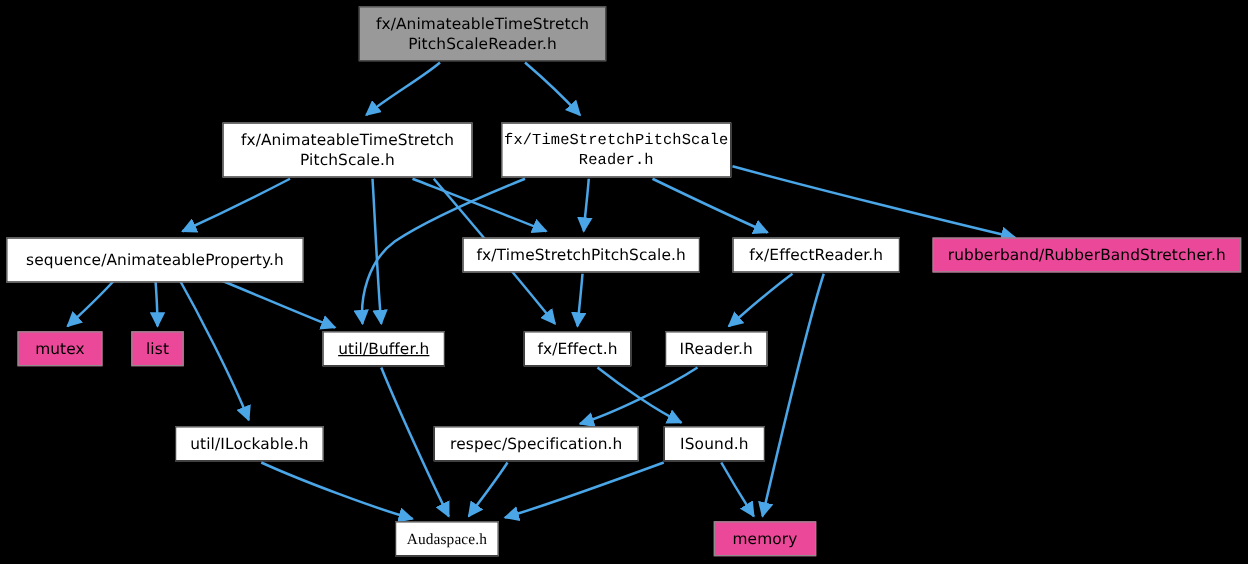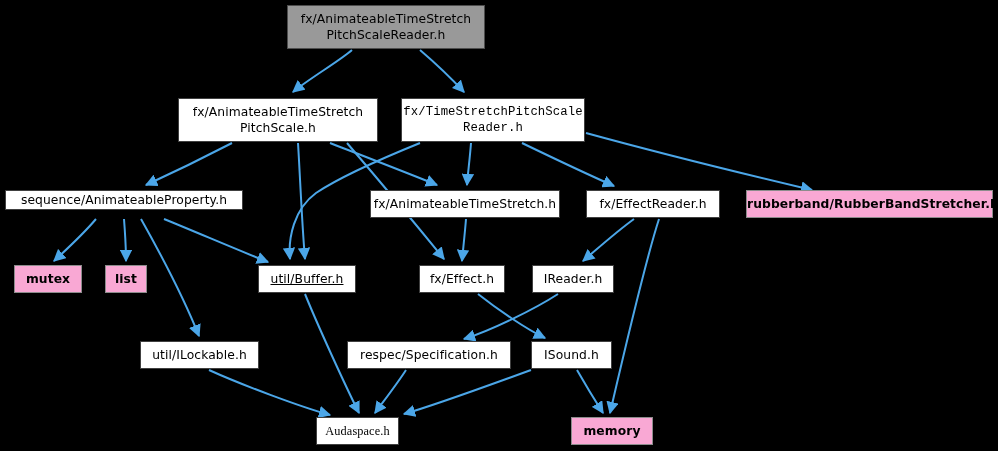--- a/index.html
+++ b/index.html
@@ -17,21 +17,21 @@
     display:flex;align-items:center;justify-content:center;
     text-align:center;
     font-size:12.3px;
     line-height:1.34;
     color:#000;
     letter-spacing:0.1px;
     z-index:5;
   }
   .node.white{background:#ffffff;border:1px solid #404040;}
   .node.grayroot{background:#999999;border:1px solid #4d4d4d;}
-  .node.graysys{background:#f9a8d4;border:1px solid #8c8c8c;font-weight:bold;}
+  .node.graysys{background:#ec4899;border:1px solid #8c8c8c;}
   .node span{display:block;width:100%;white-space:pre-line;}
 </style>
 </head>
 <body>
 
 <div id="canvas">
   <svg id="edges" viewBox="0 0 998 451" xmlns="http://www.w3.org/2000/svg">
     <defs>
       <marker id="arrow" viewBox="0 0 10 10" refX="9" refY="5" markerWidth="6.2" markerHeight="6.2" orient="auto-start-reverse">
         <path d="M 0 0 L 10 5 L 0 10 z" fill="#4ba6e8"></path>
@@ -70,25 +70,25 @@
 PitchScaleReader.h</span>
       </div>
       <div class="node white" style="left: 178px; top: 98px; width: 200px; height: 44px;">
         <span>fx/AnimateableTimeStretch
 PitchScale.h</span>
       </div>
       <div class="node white" style="left: 401px; top: 98px; width: 184px; height: 44px; font-family: Liberation Mono, monospace;">
         <span>fx/TimeStretchPitchScale
 Reader.h</span>
       </div>
-      <div class="node white" style="left: 5px; top: 190px; width: 238px; height: 20px;">
+      <div class="node white" style="left: 5px; top: 190px; width: 238px; height: 36px;">
         <span>sequence/AnimateableProperty.h</span>
       </div>
       <div class="node white" style="left: 370px; top: 190px; width: 190px; height: 28px;">
-        <span>fx/AnimateableTimeStretch.h</span>
+        <span>fx/TimeStretchPitchScale.h</span>
       </div>
       <div class="node white" style="left: 586px; top: 190px; width: 134px; height: 28px;">
         <span>fx/EffectReader.h</span>
       </div>
       <div class="node graysys" style="left: 746px; top: 190px; width: 247px; height: 28px;">
         <span>rubberband/RubberBandStretcher.h</span>
       </div>
       <div class="node graysys" style="left: 14px; top: 265px; width: 68px; height: 28px;">
         <span>mutex</span>
       </div>

